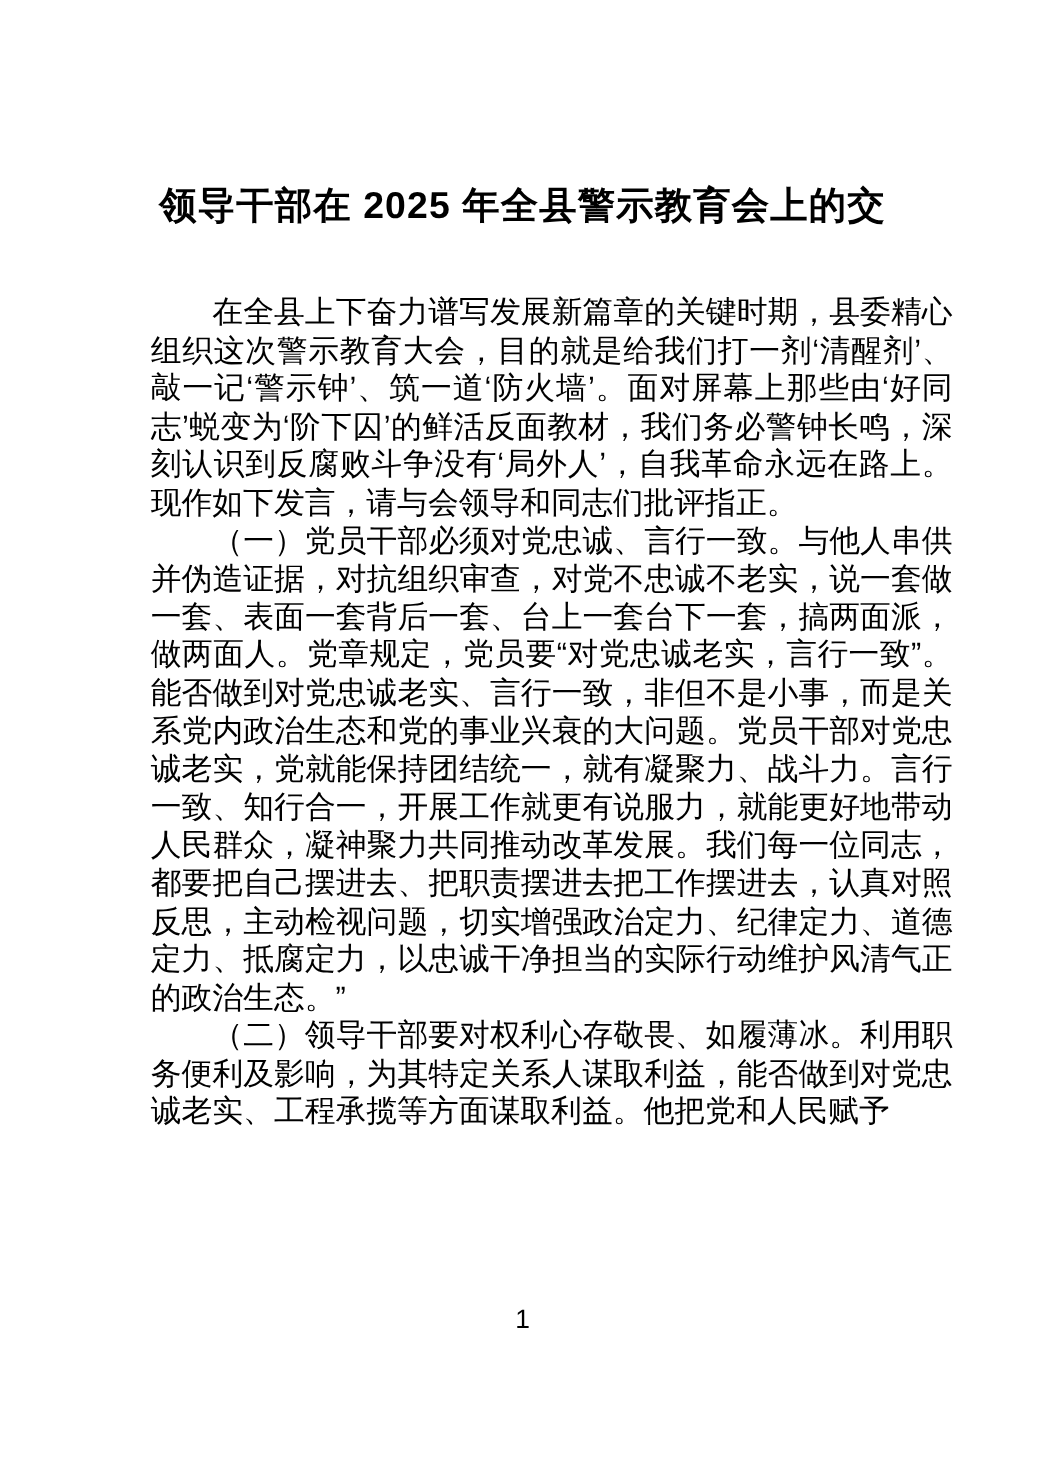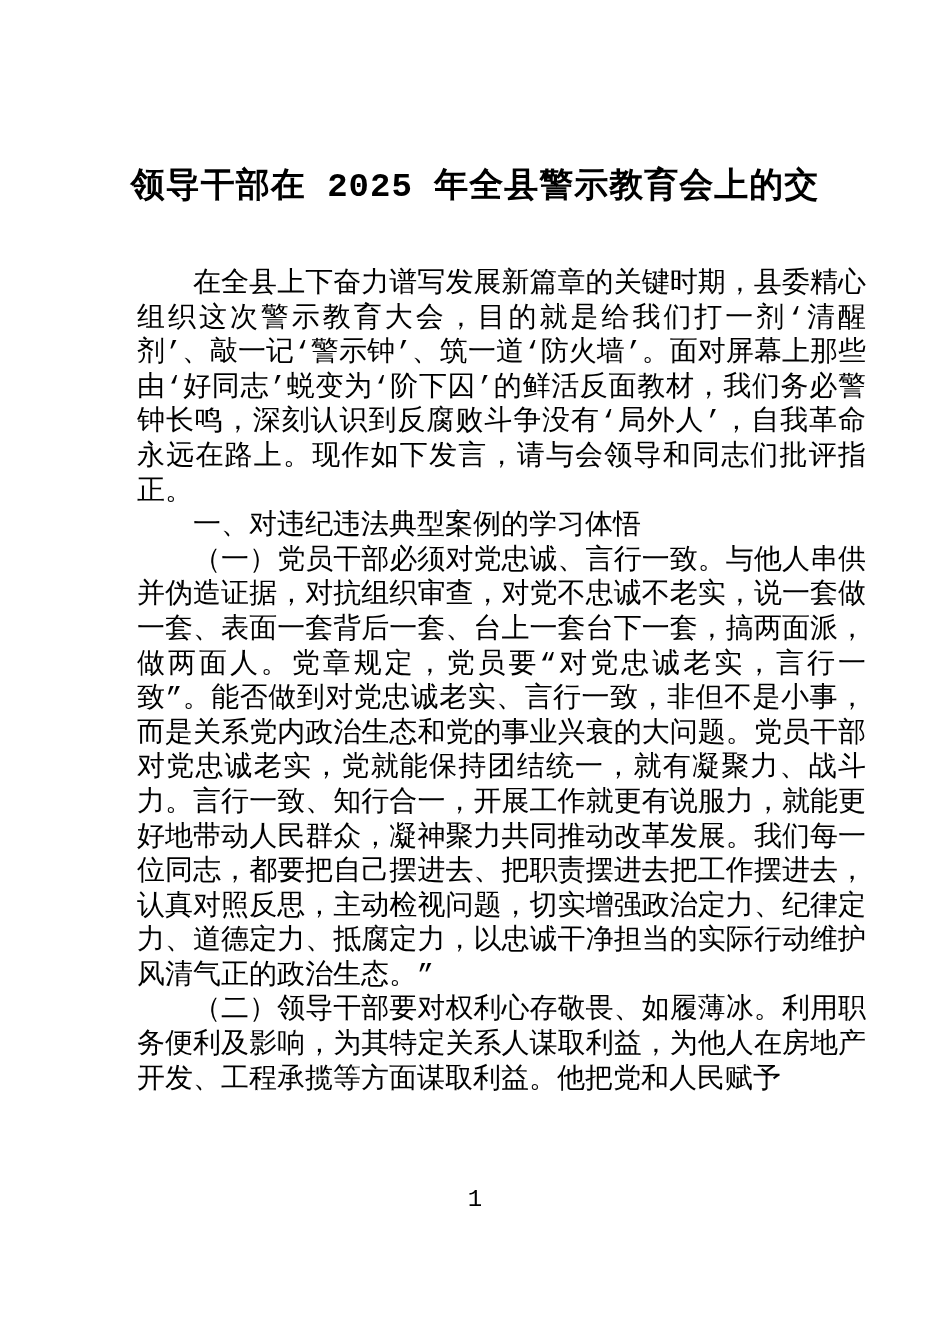--- a/index.html
+++ b/index.html
@@ -6,21 +6,21 @@
     margin: 0;
     padding: 0;
     background: #ffffff;
   }
   .page {
     position: relative;
     width: 950px;
     height: 1328px;
     background: #ffffff;
     color: #000000;
-    font-family: Liberation Mono, monospace;
+    font-family: Liberation Sans, sans-serif;
     overflow: hidden;
   }
   .doc-title {
     margin: 150px 80px 0 80px;
     text-align: center;
     font-size: 34px;
     font-weight: bold;
     line-height: 75px;
     letter-spacing: 1px;
   }
@@ -50,20 +50,19 @@
 
 <div class="page">
 
   <div class="doc-title">
     <div>领导干部在 2025 年全县警示教育会上的交</div>
   </div>
 
   <div class="doc-body">
 
   <p class="para">在全县上下奋力谱写发展新篇章的关键时期，县委精心组织这次警示教育大会，目的就是给我们打一剂‘清醒剂’、敲一记‘警示钟’、筑一道‘防火墙’。面对屏幕上那些由‘好同志’蜕变为‘阶下囚’的鲜活反面教材，我们务必警钟长鸣，深刻认识到反腐败斗争没有‘局外人’，自我革命永远在路上。现作如下发言，请与会领导和同志们批评指正。</p>
-      <p class="para">一、对违纪违法典型案例的学习体悟</p>
       <p class="para">（一）党员干部必须对党忠诚、言行一致。与他人串供并伪造证据，对抗组织审查，对党不忠诚不老实，说一套做一套、表面一套背后一套、台上一套台下一套，搞两面派，做两面人。党章规定，党员要“对党忠诚老实，言行一致”。能否做到对党忠诚老实、言行一致，非但不是小事，而是关系党内政治生态和党的事业兴衰的大问题。党员干部对党忠诚老实，党就能保持团结统一，就有凝聚力、战斗力。言行一致、知行合一，开展工作就更有说服力，就能更好地带动人民群众，凝神聚力共同推动改革发展。我们每一位同志，都要把自己摆进去、把职责摆进去把工作摆进去，认真对照反思，主动检视问题，切实增强政治定力、纪律定力、道德定力、抵腐定力，以忠诚干净担当的实际行动维护风清气正的政治生态。”</p>
-      <p class="para">（二）领导干部要对权利心存敬畏、如履薄冰。利用职务便利及影响，为其特定关系人谋取利益，为他人在房地产开发、工程承揽等方面谋取利益。他把党和人民赋予</p>
+      <p class="para">（二）领导干部要对权利心存敬畏、如履薄冰。利用职务便利及影响，为其特定关系人谋取利益，能否做到对党忠诚老实、工程承揽等方面谋取利益。他把党和人民赋予</p>
     </div>
 
   <div class="page-number">1</div>
 
 </div>
 
 </body></html>

